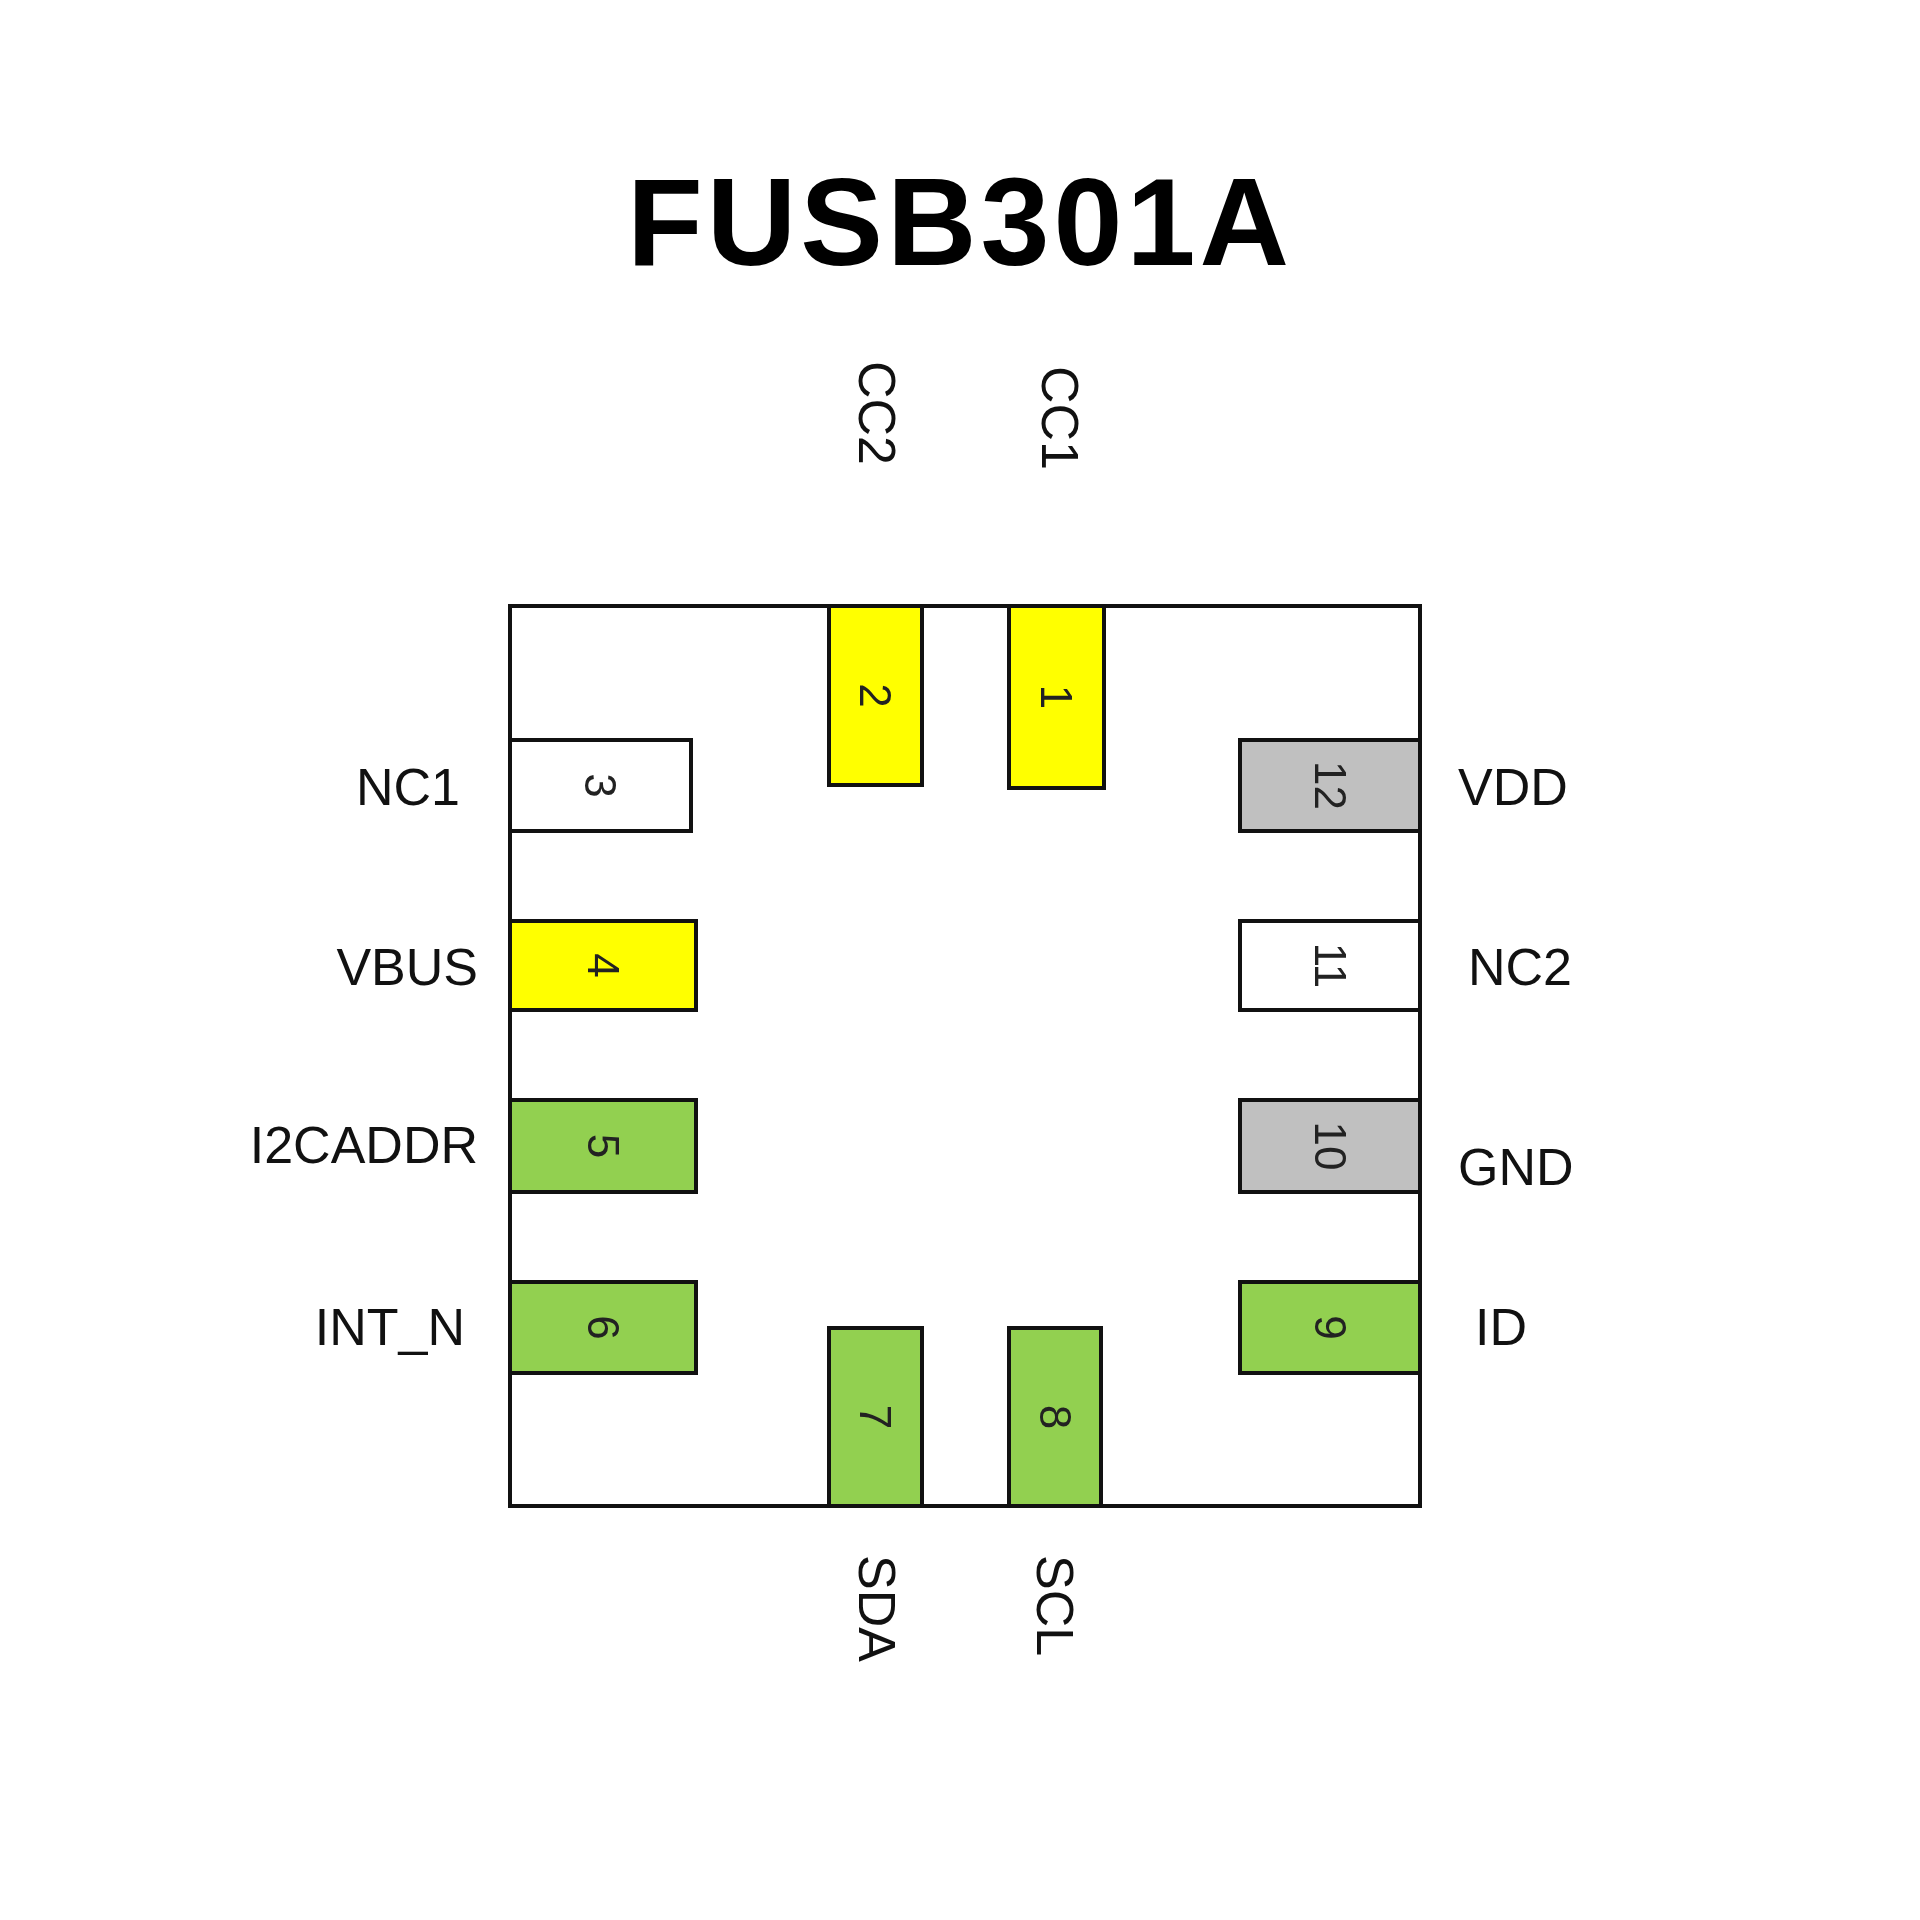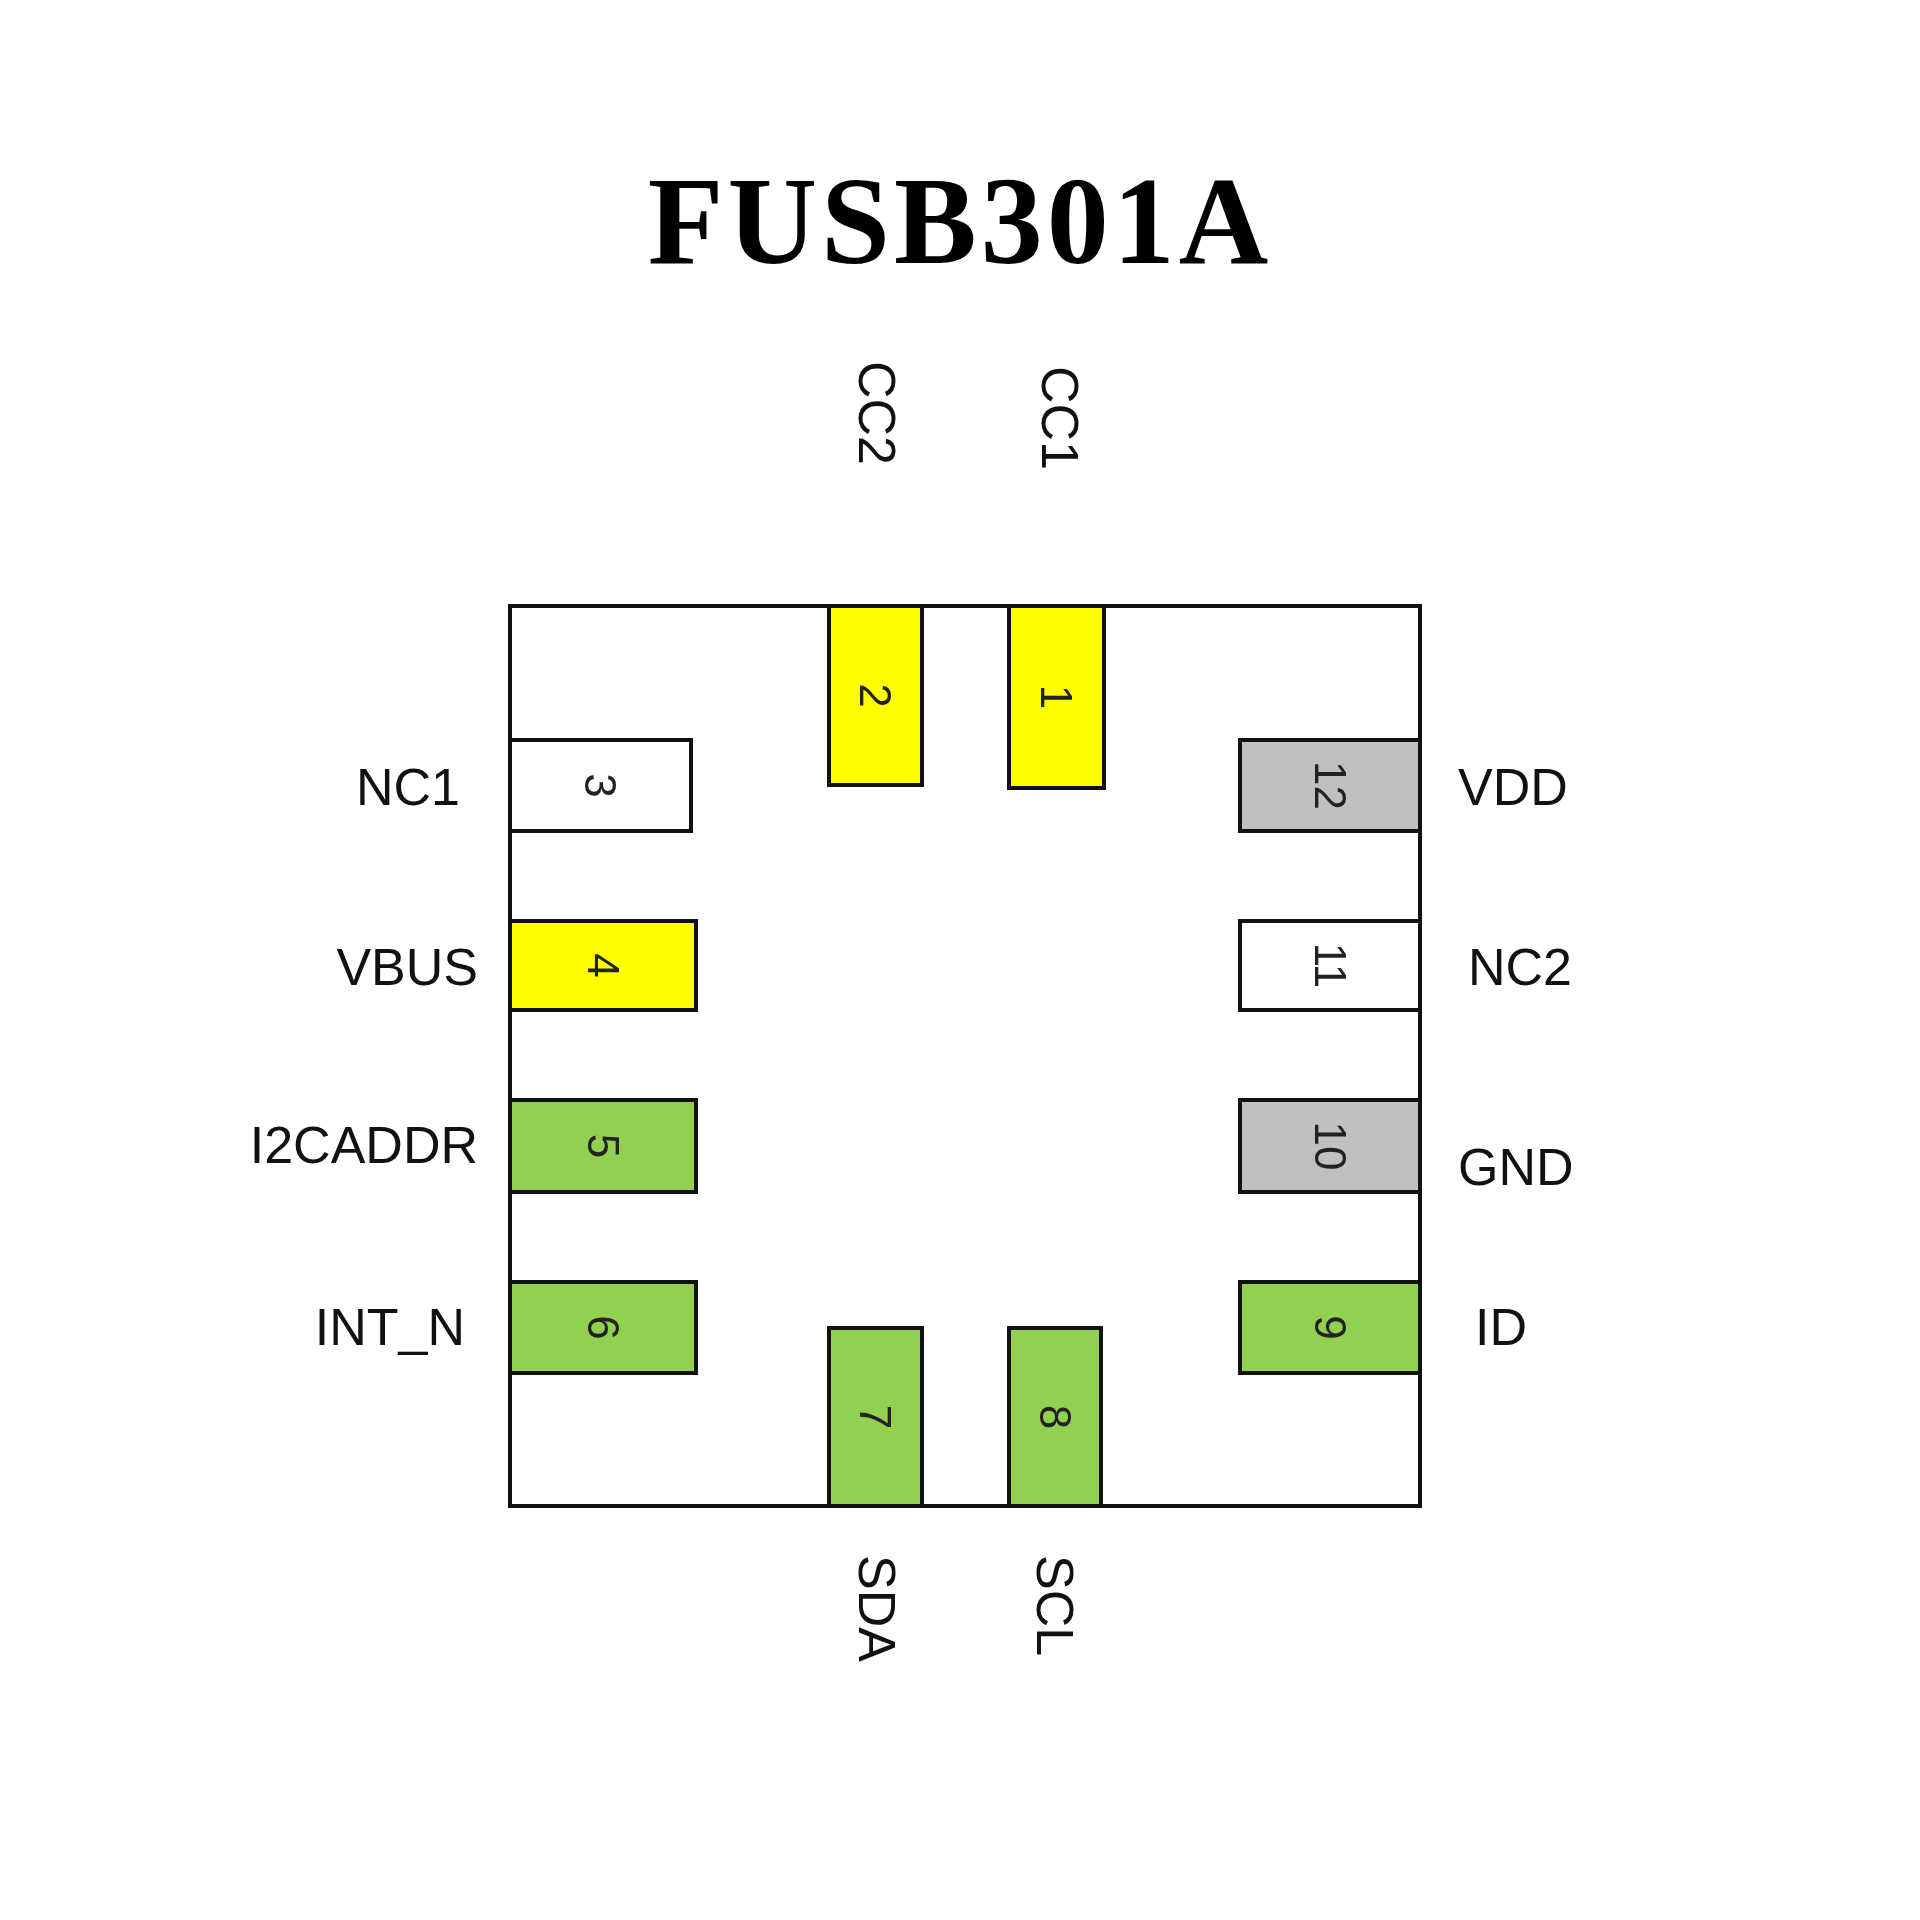--- a/index.html
+++ b/index.html
@@ -1,17 +1,17 @@
 <!DOCTYPE html>
 <html><head>
 <meta charset="utf-8">
 <style>
   html, body { margin:0; padding:0; background:#ffffff; }
   body { width:1920px; height:1920px; position:relative; overflow:hidden; font-family:"Liberation Sans", sans-serif; }
-  #title { position:absolute; left:0; top:160px; width:1920px; text-align:center; font-family:Liberation Serif, serif; font-weight:bold; font-size:124px; color:#000; letter-spacing:4px; line-height:1; }
+  #title { position:absolute; left:0; top:160px; width:1920px; text-align:center; font-family:Liberation Sans, sans-serif; font-weight:bold; font-size:124px; color:#000; letter-spacing:4px; line-height:1; }
   svg { position:absolute; left:0; top:0; }
   .pin-num { font-family:"Liberation Sans", sans-serif; font-size:44px; fill:#222; }
   .pin-label { font-family:"Liberation Sans", sans-serif; font-size:52px; fill:#111; }
 </style>
 </head>
 <body>
 
 <div id="title">FUSB301A</div>
 
 <svg id="diagram" width="1920" height="1920" viewBox="0 0 1920 1920" xmlns="http://www.w3.org/2000/svg">

